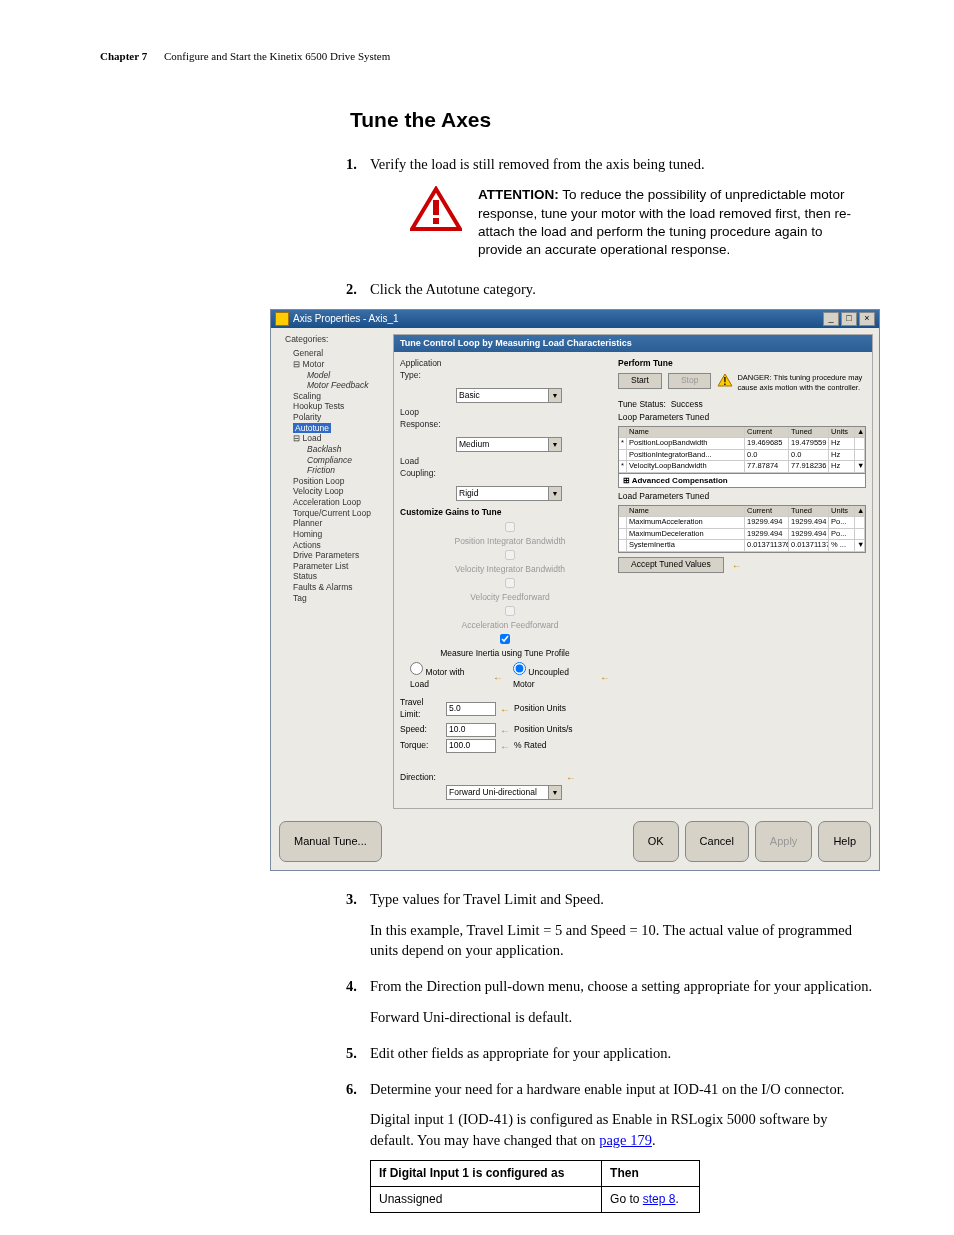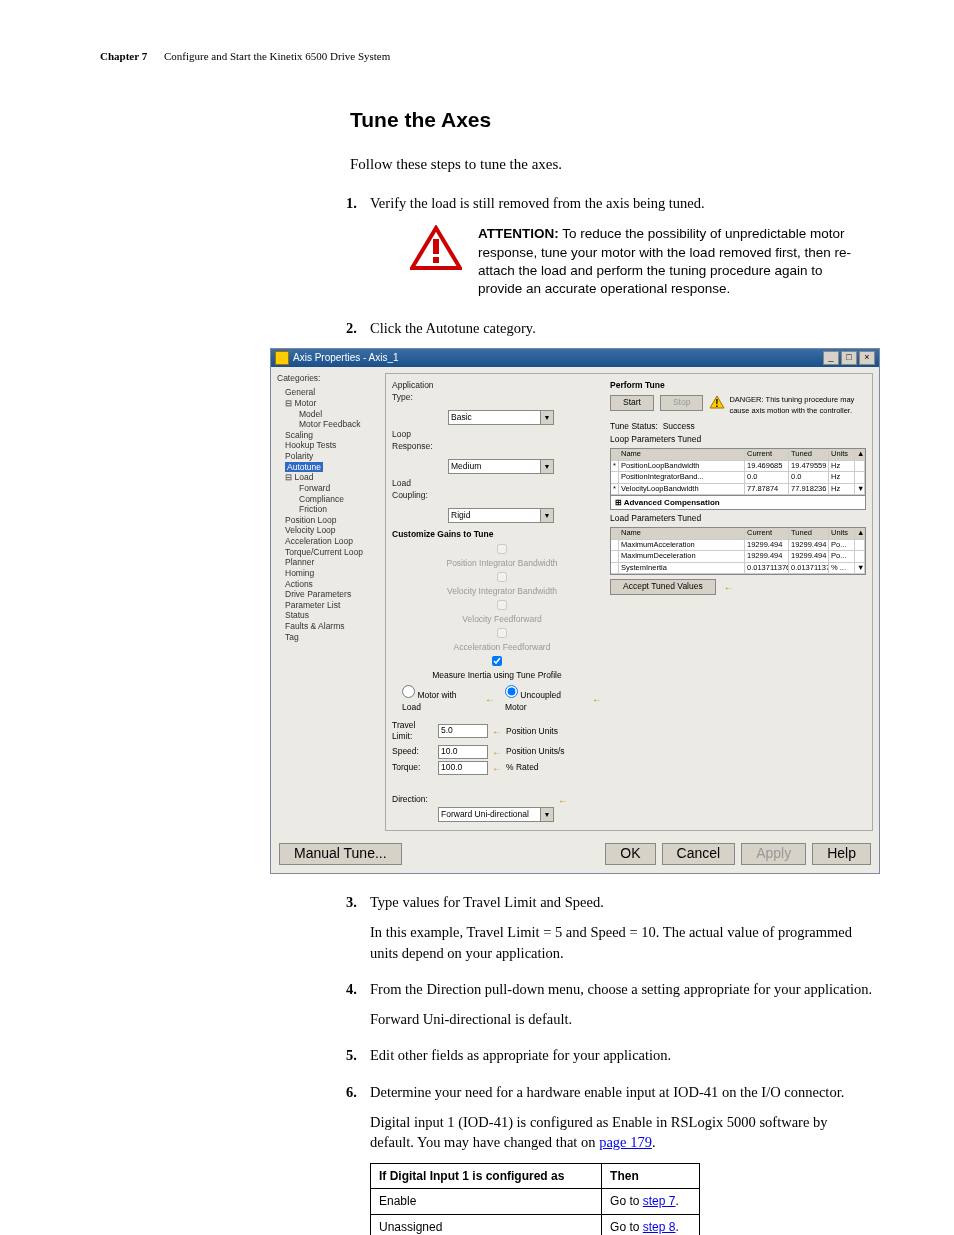--- a/index.html
+++ b/index.html
@@ -116,25 +116,26 @@
   .dlg-body {
     display: flex;
     padding: 6px;
     gap: 6px;
     background: #eceae5;
   }
   .catcol {
     width: 102px;
     font-size: 8.5px;
     color: #333;
+    margin-left: 8px;
   }
   .catcol .catlabel { margin-bottom: 2px; }
   .tree { line-height: 1.25; }
   .tree .l1 { padding-left: 8px; }
-  .tree .l2 { padding-left: 22px; }
+  .tree .l2 { padding-left: 22px; font-style: italic; }
   .tree .sel {
     background: #316ac5;
     color: #fff;
     display: inline-block;
     padding: 0 2px;
   }
   .mainpane {
     flex: 1;
     border: 1px solid #aaa;
     background: #eceae5;
@@ -271,21 +272,21 @@
     border-top: none;
     padding: 1px 4px;
   }
   .accept-row { display:flex; align-items:center; gap:8px; margin-top:4px; font-size:8.5px; }
   .dlg-footer {
     display:flex;
     justify-content: space-between;
     padding: 6px 8px 8px 8px;
   }
   .dlg-footer .right { display:flex; gap:6px; }
-  .dlg-footer .btn { padding: 0 14px; font-size: 14px; }
+  .dlg-footer .btn { padding: 12px 14px; font-size: 11px; border-radius: 7px; }
 
   
   table.iftable {
     border-collapse: collapse;
     margin: 10px 0 0 0;
     width: 330px;
     font-family: Arial, Helvetica, sans-serif;
     font-size: 12px;
   }
   table.iftable th, table.iftable td {
@@ -311,21 +312,20 @@
 
 <div class="page">
 
   <div class="header-line">
     <span class="chapter">Chapter 7</span>
     <span class="chtitle">Configure and Start the Kinetix 6500 Drive System</span>
   </div>
 
   <h2 class="section">Tune the Axes</h2>
 
-  <p class="bodytext">Follow these steps to tune the axes.</p>
 
   <ol class="steps">
     <li>
       <span class="num">1.</span>
       <span>Verify the load is still removed from the axis being tuned.</span>
 
       <div class="attention">
         <div class="att-icon">
           <svg width="52" height="46">
               <polygon points="26,3 50,43 2,43" fill="none" stroke="#c00" stroke-width="4"></polygon>
@@ -360,38 +360,39 @@
               <div class="tree">
                 <div class="l1">General</div>
                 <div class="l1">⊟ <span>Motor</span></div>
                 <div class="l2">Model</div>
                 <div class="l2">Motor Feedback</div>
                 <div class="l1">Scaling</div>
                 <div class="l1">Hookup Tests</div>
                 <div class="l1">Polarity</div>
                 <div class="l1"><span class="sel">Autotune</span></div>
                 <div class="l1">⊟ <span>Load</span></div>
-                <div class="l2">Forward</div>
+                <div class="l2">Backlash</div>
                 <div class="l2">Compliance</div>
                 <div class="l2">Friction</div>
                 <div class="l1">Position Loop</div>
                 <div class="l1">Velocity Loop</div>
                 <div class="l1">Acceleration Loop</div>
                 <div class="l1">Torque/Current Loop</div>
                 <div class="l1">Planner</div>
                 <div class="l1">Homing</div>
                 <div class="l1">Actions</div>
                 <div class="l1">Drive Parameters</div>
                 <div class="l1">Parameter List</div>
                 <div class="l1">Status</div>
                 <div class="l1">Faults &amp; Alarms</div>
                 <div class="l1">Tag</div>
               </div>
             </div>
             <div class="mainpane">
+              <div class="bluebar">Tune Control Loop by Measuring Load Characteristics</div>
               <div class="panecontent">
                 <div class="leftcol">
                   <div class="frow">
                       <div class="flabel">Application Type:</div>
                     <div class="combo">
                         <span>Basic</span>
                         <div class="cbtn">▼</div>
                       </div>
                     </div>
                   <div class="frow">
@@ -596,24 +597,20 @@
       <span>Determine your need for a hardware enable input at IOD-41 on the I/O connector.</span>
       <p><span>Digital input 1 (IOD-41) is configured as Enable in RSLogix 5000 software by default. You may have changed that on </span><a class="link">page 179</a><span>.</span></p>
 
       <table class="iftable">
         <tbody>
             <tr>
               <th>If Digital Input 1 is configured as</th>
               <th>Then</th>
             </tr>
         <tr>
-          <td>Enable</td>
-          <td><span>Go to </span><a class="link">step 7</a>.</td>
-        </tr>
-        <tr>
           <td>Unassigned</td>
           <td><span>Go to </span><a class="link">step 8</a>.</td>
         </tr>
       </tbody>
         </table>
     </li>
   </ol>
 
   <div class="footer">
     <div class="pn">192</div>

